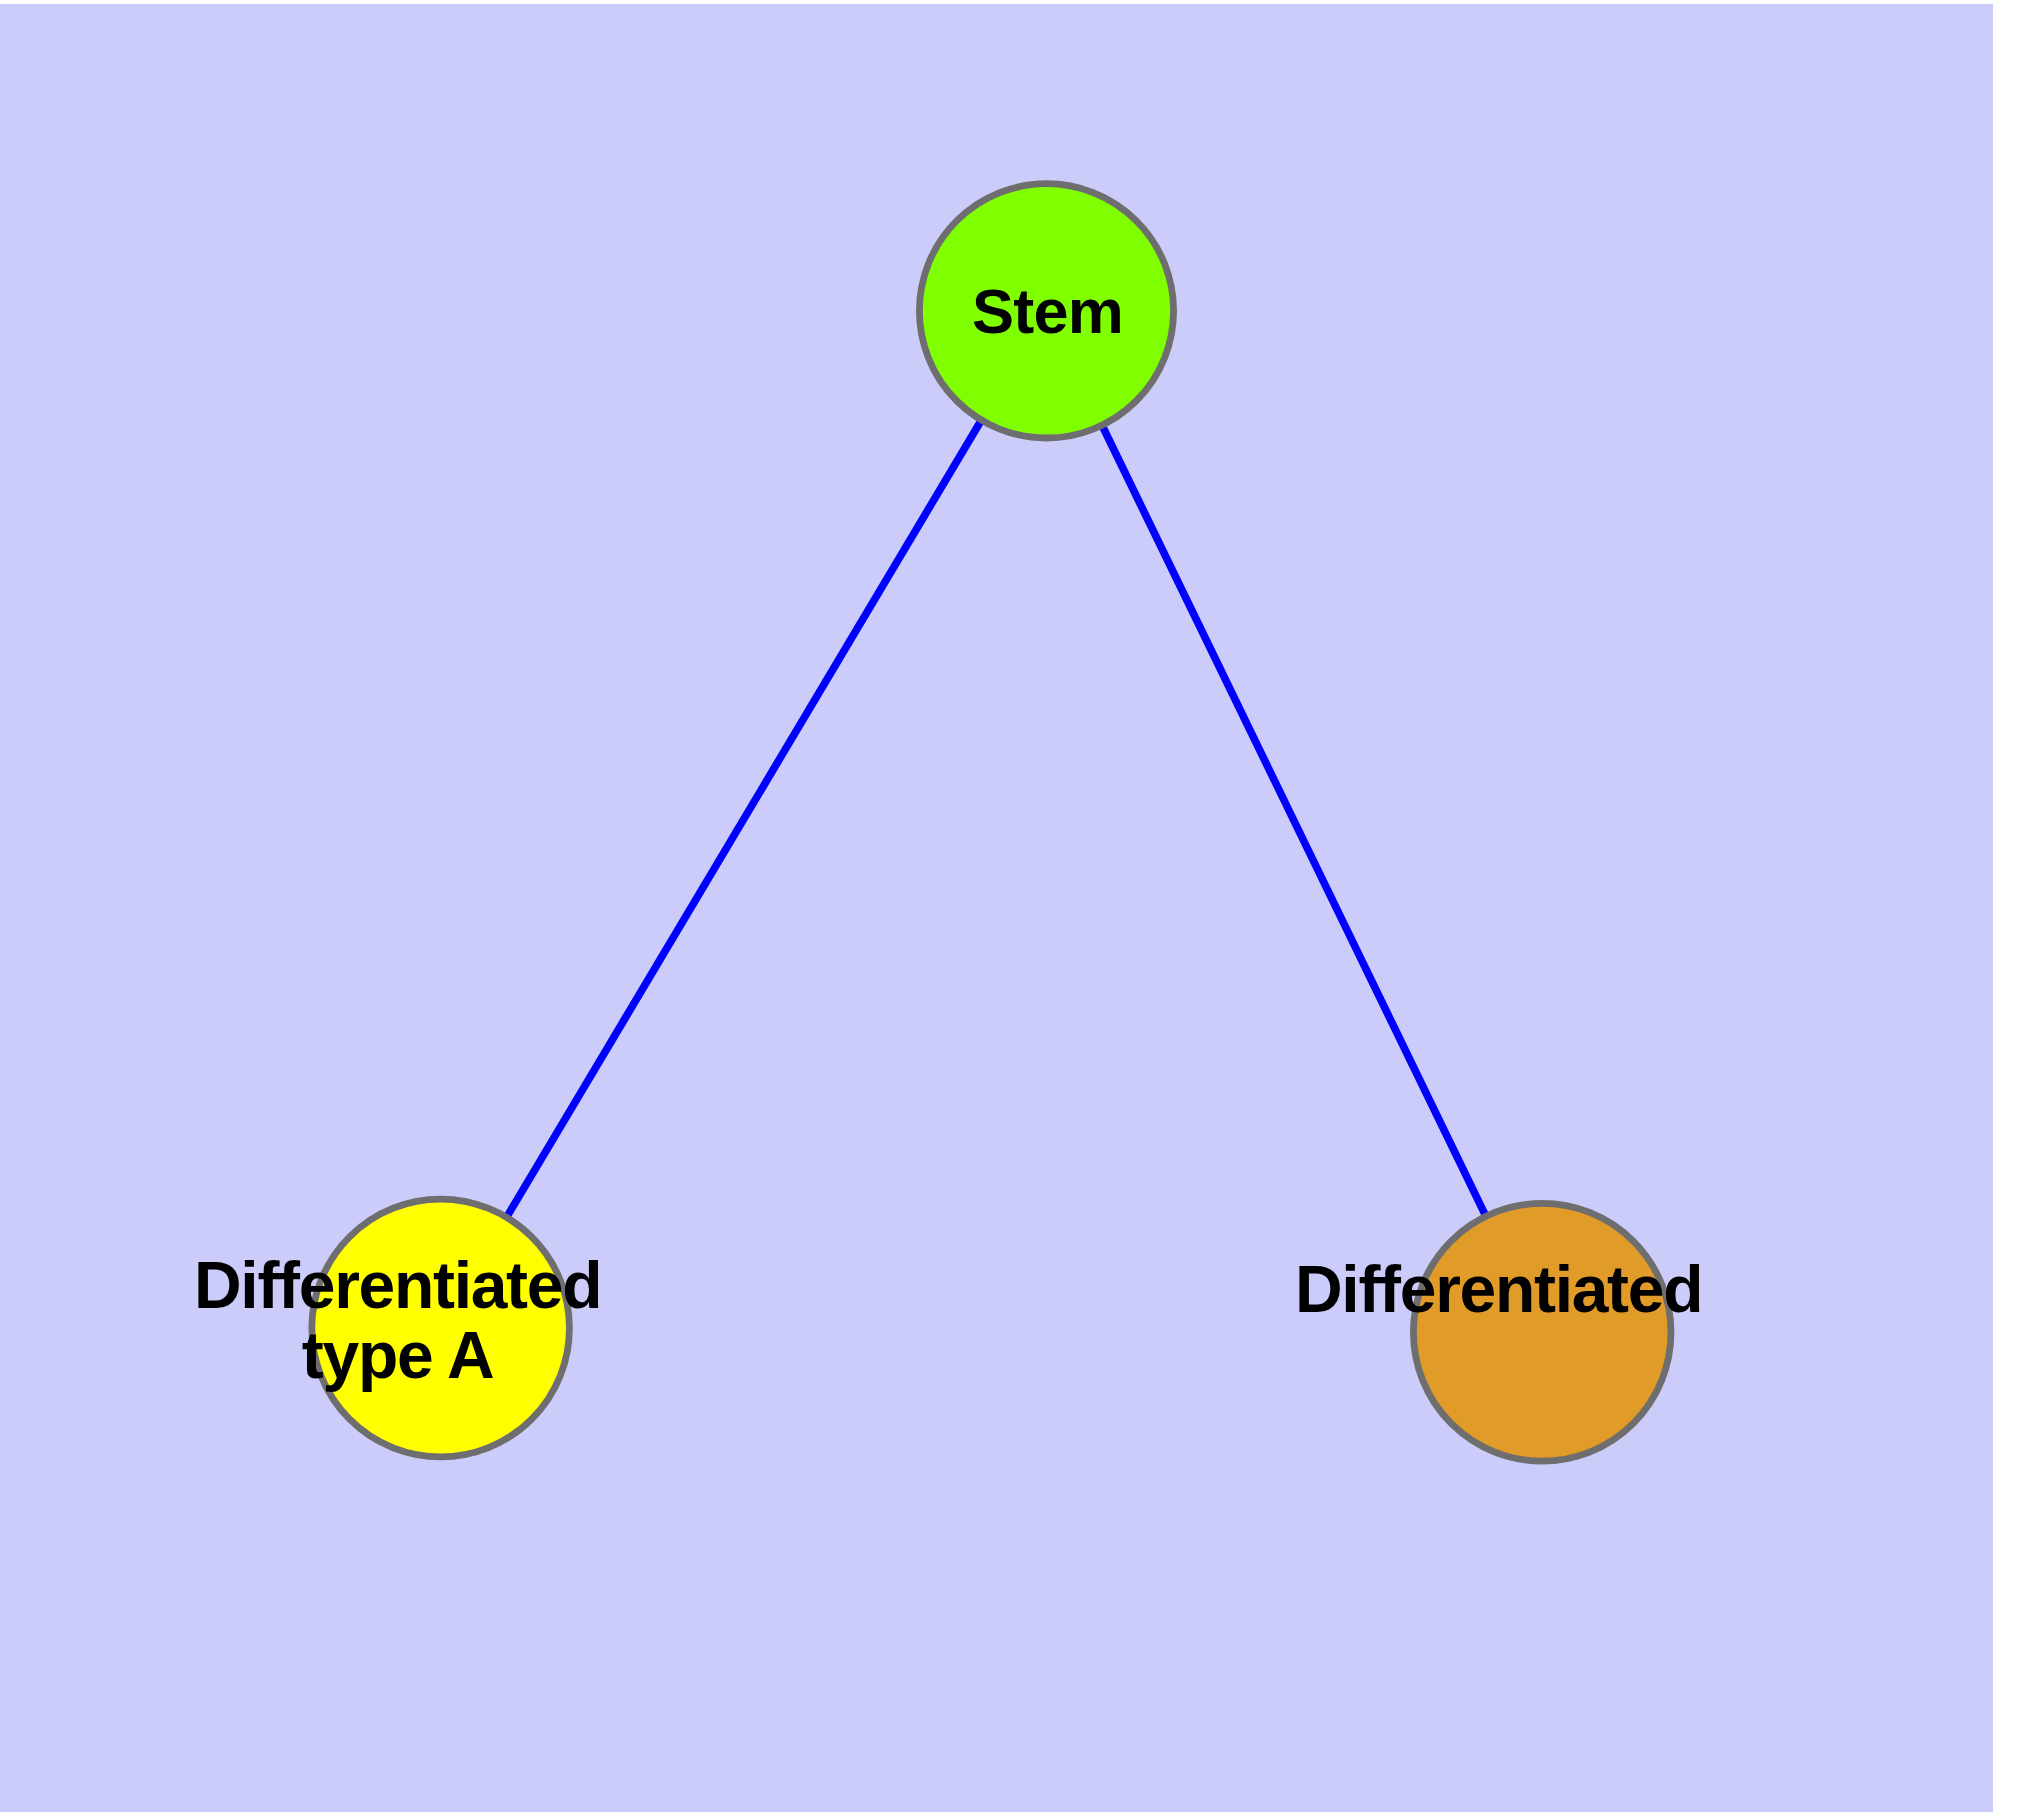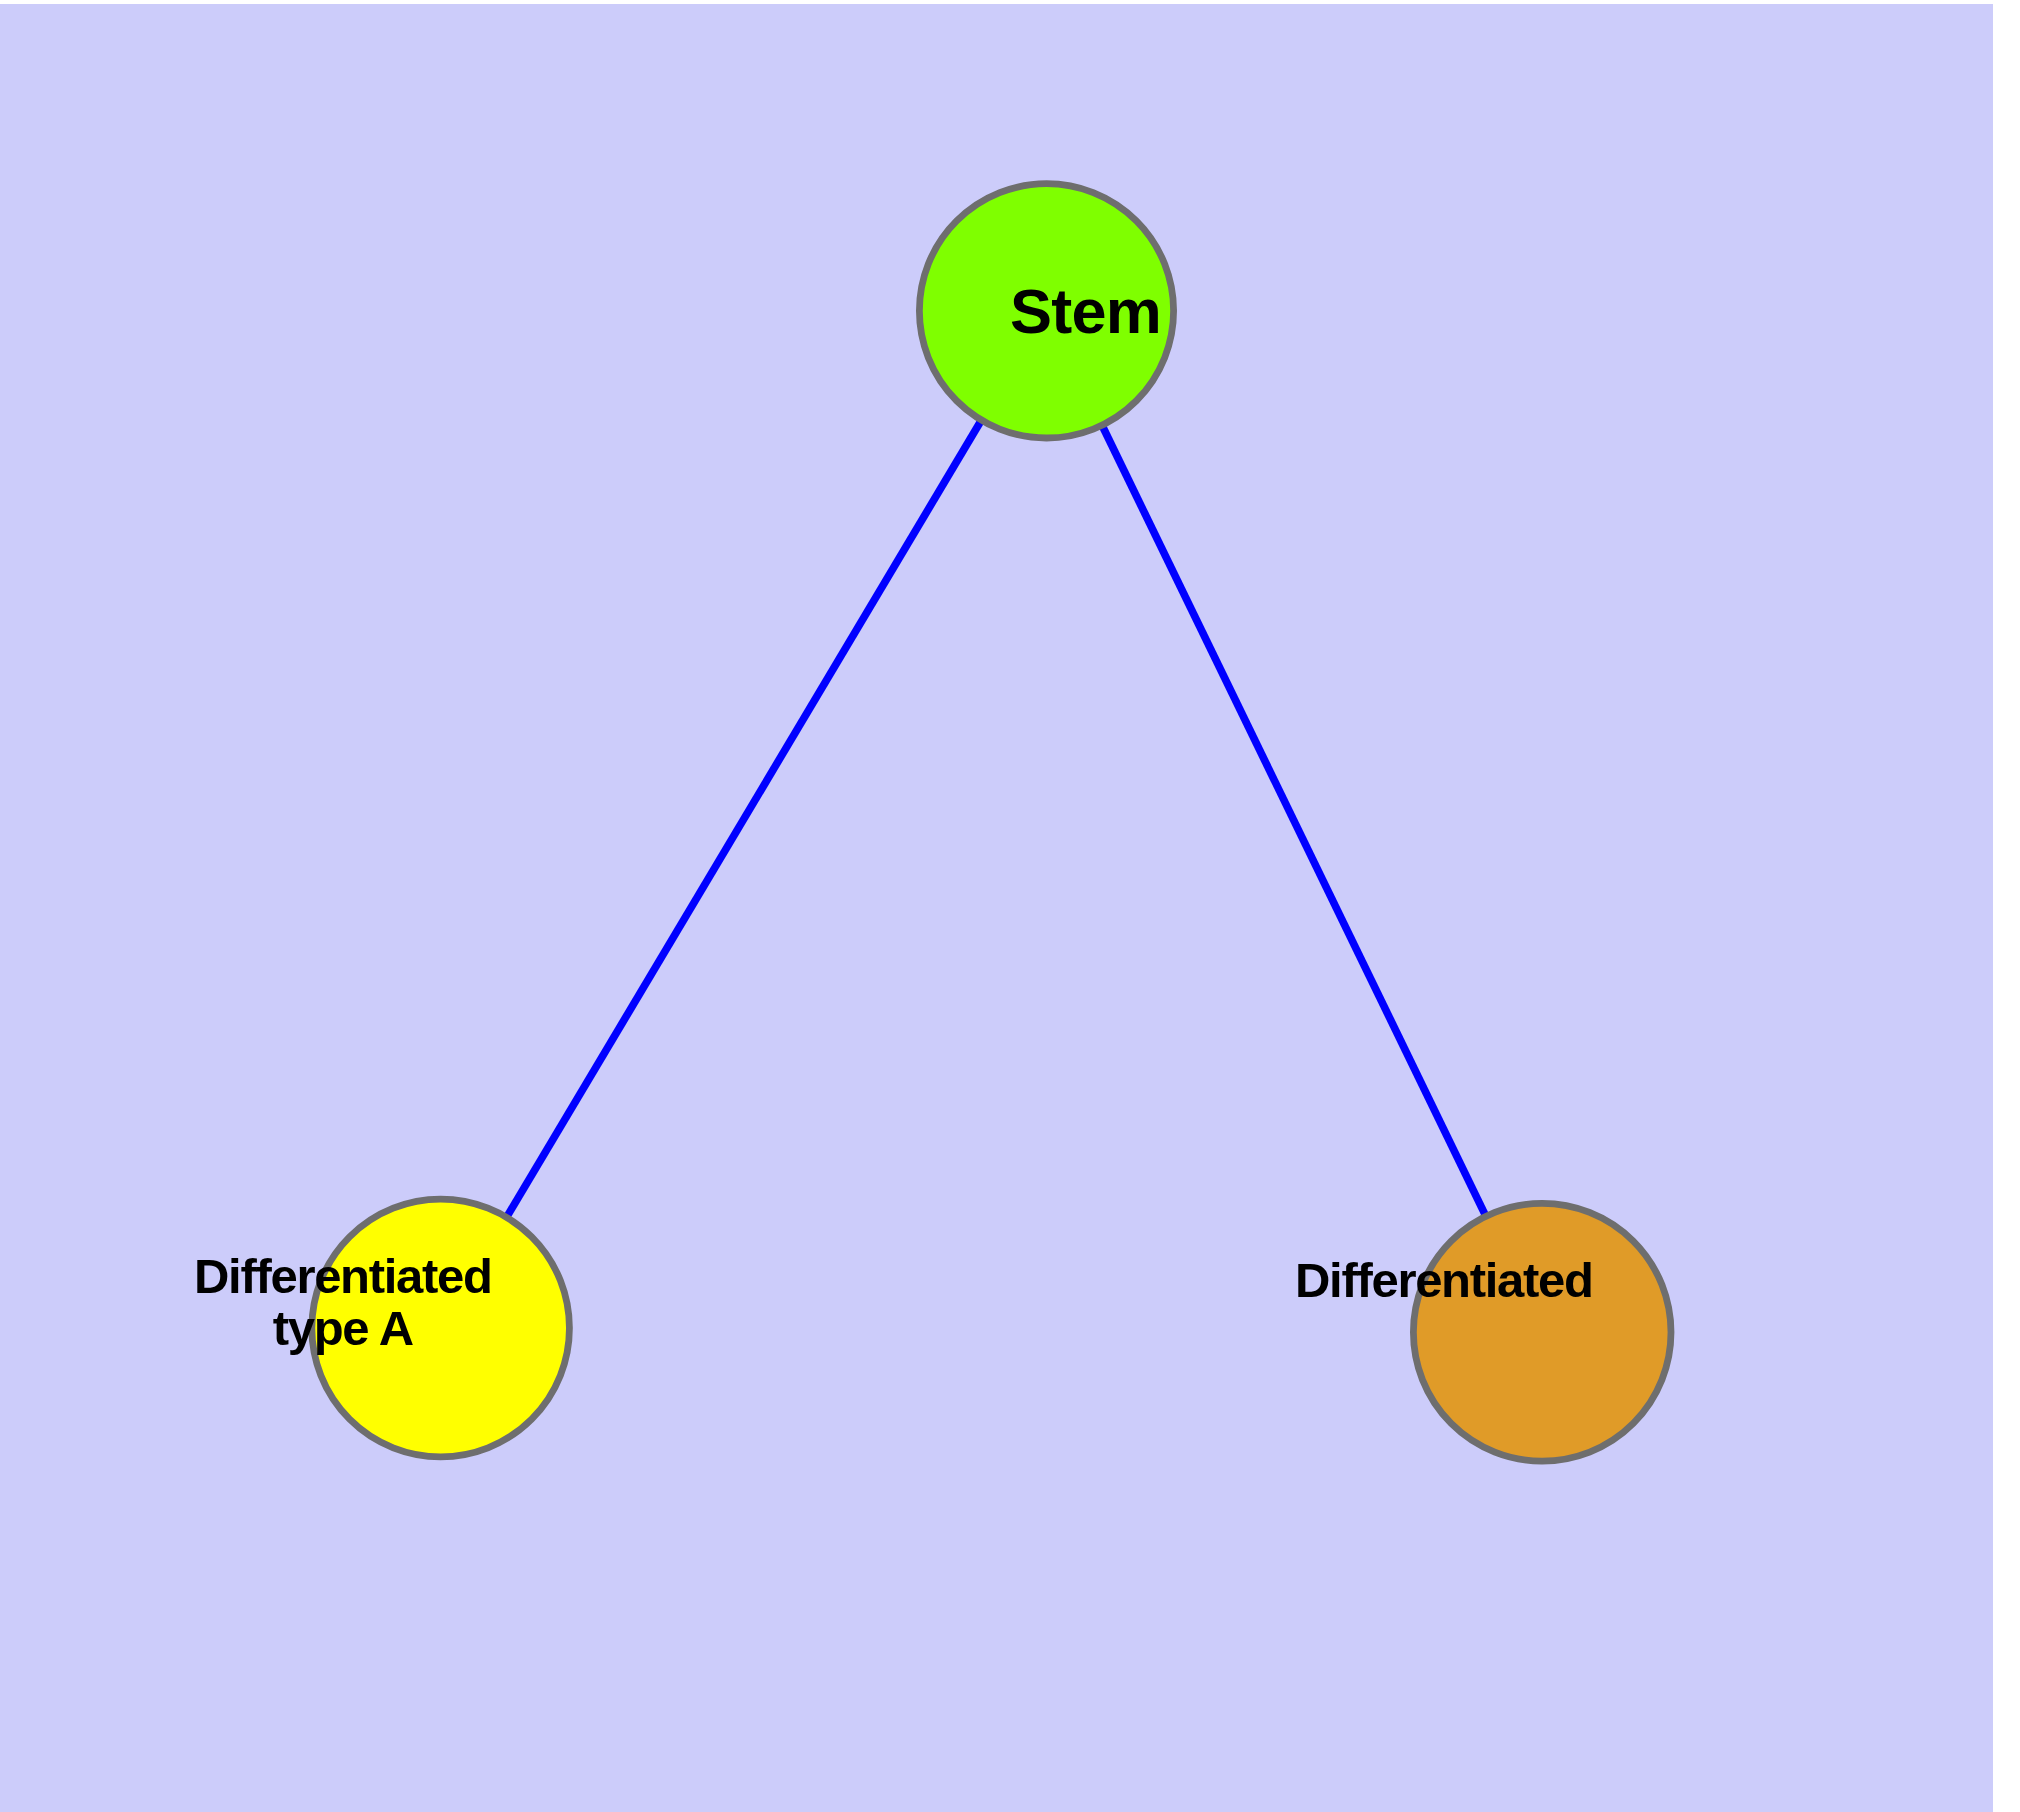--- a/index.html
+++ b/index.html
@@ -40,21 +40,21 @@
     line-height: 1.06;
     white-space: pre;
     pointer-events: none;
     -webkit-font-smoothing: antialiased;
   }
   .label-stem {
     font-size: 63px;
     letter-spacing: -0.8px;
   }
   .label-diff {
-    font-size: 49px;
+    font-size: 66px;
     letter-spacing: -1.3px;
   }
 </style>
 </head>
 <body>
 
 <div id="root">
   <div id="canvas">
 
     <svg id="graph-svg" viewBox="0 0 2352 2133" preserveAspectRatio="none">
@@ -64,21 +64,21 @@
         <line id="edge-b" x1="1301.3831683359333" y1="498.7379792218795" x2="1752.7433689228046" y2="1428.4628368409906" stroke="#0000ff" stroke-width="9" stroke-linecap="butt"></line>
       </g>
 
       <g>
         <circle id="node-diff-a" cx="520" cy="1562" r="152" fill="#ffff00" stroke="#6e6e6e" stroke-width="8"></circle>
         <circle id="node-diff-b" cx="1820" cy="1567" r="152" fill="#e09b28" stroke="#6e6e6e" stroke-width="8"></circle>
         <circle id="node-stem" cx="1235" cy="362" r="150" fill="#7fff00" stroke="#6e6e6e" stroke-width="8"></circle>
       </g>
     </svg>
 
-    <div class="node-label label-stem" id="label-stem" style="color: rgb(0, 0, 0); left: 972px; top: 274px; margin-left: 38px;">Stem</div>
+    <div class="node-label label-stem" id="label-stem" style="color: rgb(0, 0, 0); left: 972px; top: 274px;">Stem</div>
 
     <div class="node-label label-diff" id="label-diff-a" style="color: rgb(0, 0, 0); left: 194px; top: 1247px;"><span>Differentiated</span><br><span>type A</span></div>
 
     <div class="node-label label-diff" id="label-diff-b" style="color: rgb(0, 0, 0); left: 1295px; top: 1251px;"><span>Differentiated</span><br></div>
 
   </div>
 </div>
 
 
 </body></html>

